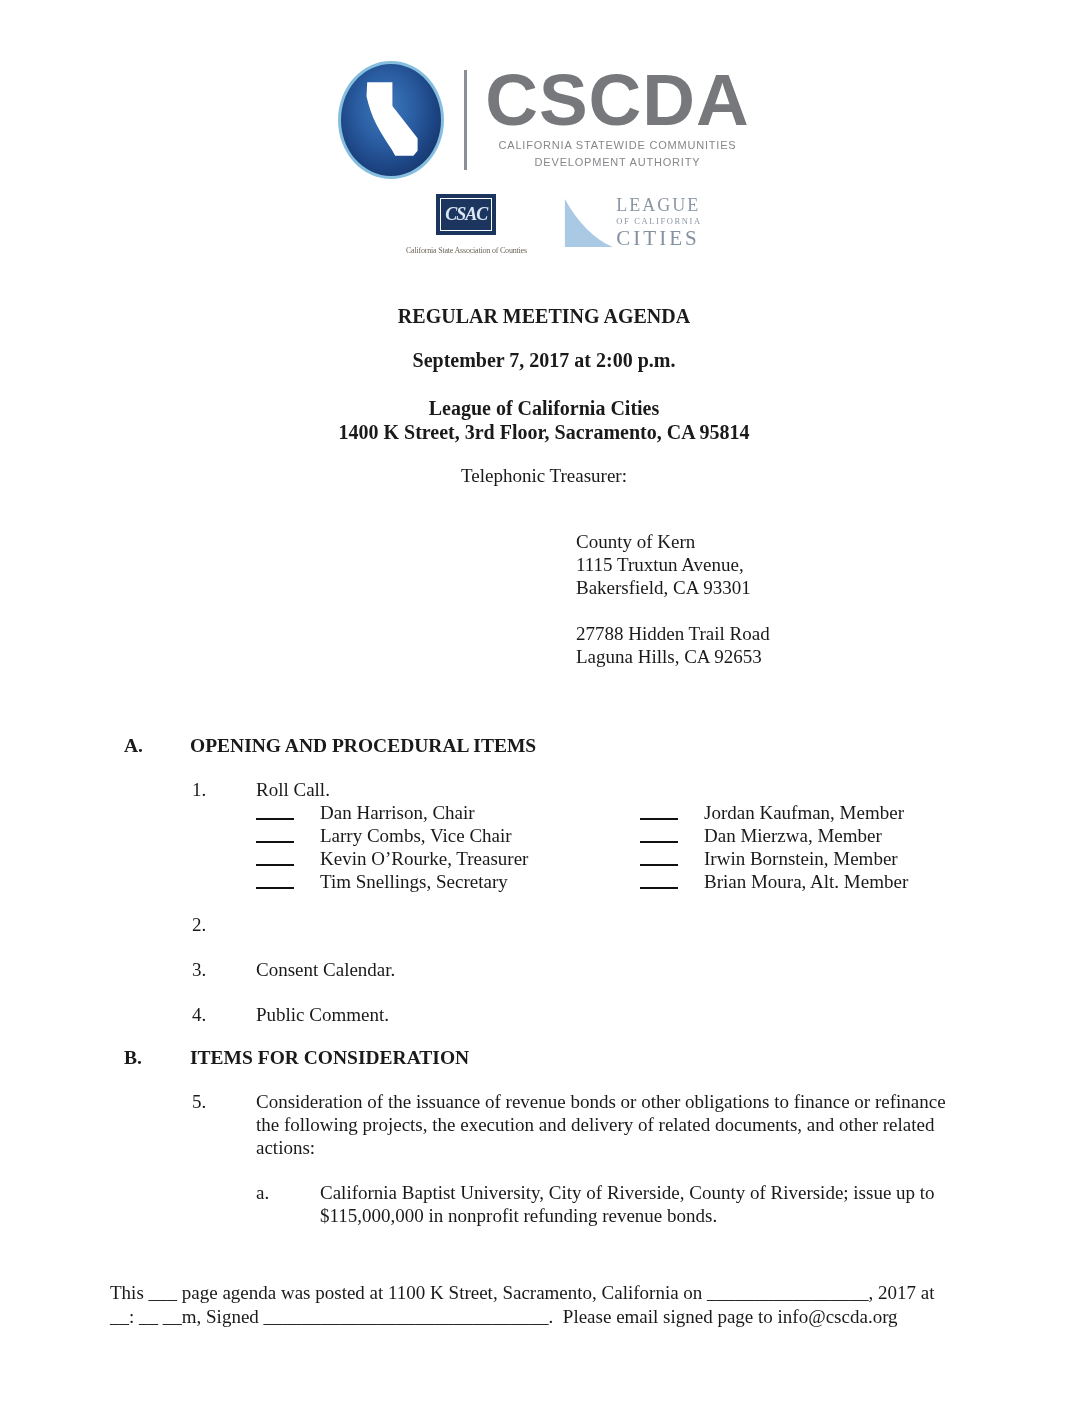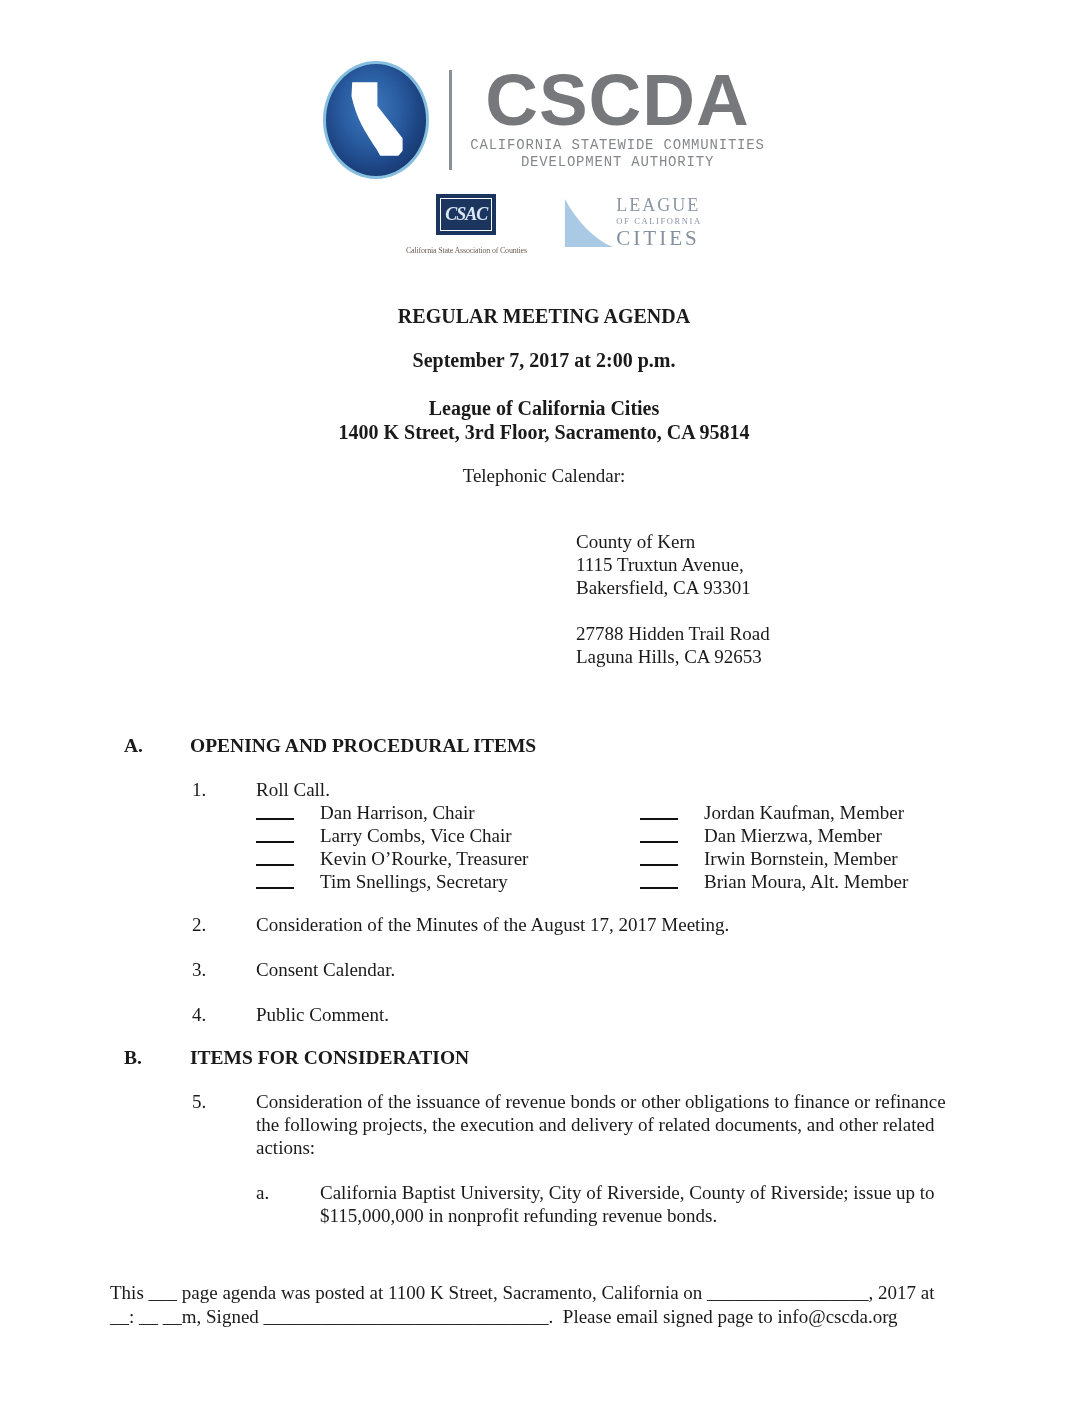--- a/index.html
+++ b/index.html
@@ -18,21 +18,21 @@
     border:3px solid #85bede;
     display:flex; align-items:center; justify-content:center;
   }
   .globe svg { width:70%; height:84%; }
   .logo-divider { width:3px; height:100px; background:#8b8f97; margin:0 18px 0 20px; }
   .wordmark { display:flex; flex-direction:column; align-items:center; }
   .wm-acronym {
     font-family:"Liberation Sans", sans-serif; font-weight:bold;
     font-size:73px; line-height:60px; color:#77787b; letter-spacing:1px;
   }
-  .wm-sub { font-family:Liberation Mono, monospace; font-size:14px; line-height:17px;
+  .wm-sub { font-family:Liberation Sans, sans-serif; font-size:11px; line-height:17px;
     color:#85878a; letter-spacing:0.8px; }
   .wm-sub.first { margin-top:7px; }
   .logos-row { display:flex; justify-content:center; align-items:flex-start; margin-top:14px; height:66px; gap:16px; }
   .csac { display:flex; flex-direction:column; align-items:center; width:160px; }
   .csac-box { width:60px; height:41px; background:#1c355f; display:flex; align-items:center; justify-content:center; }
   .csac-inner { width:50px; height:31px; border:1.5px solid #ffffff; display:flex; align-items:center; justify-content:center; }
   .csac-acronym { font-family:"Liberation Serif", serif; font-style:italic; font-weight:bold;
     font-size:18px; color:#d9e6f4; letter-spacing:-1px; }
   .csac-caption { font-size:8px; color:#6b6257; margin-top:4px; white-space:nowrap; letter-spacing:-0.2px; }
   .league { display:flex; align-items:flex-start; gap:0; padding-top:2px; }
@@ -116,21 +116,21 @@
         </div>
       </div>
     </div>
   </div>
 
   <div class="titleblock">
     <div class="tb-line bold">REGULAR MEETING AGENDA</div>
     <div class="tb-line bold tb-date">September 7, 2017 at 2:00 p.m.</div>
     <div class="tb-line bold tb-venue1">League of California Cities</div>
     <div class="tb-line bold">1400 K Street, 3rd Floor, Sacramento, CA 95814</div>
-    <div class="tb-line tb-tel">Telephonic Calendar:</div>
+    <div class="tb-line tb-tel">Telephonic Treasurer:</div>
   </div>
 
   <div class="locations">
     <div class="loc-col loc-right">
       <div class="loc-line">County of Kern</div>
       <div class="loc-line">1115 Truxtun Avenue,</div>
       <div class="loc-line">Bakersfield, CA 93301</div>
       <div class="loc-line"></div>
       <div class="loc-line">27788 Hidden Trail Road</div>
       <div class="loc-line">Laguna Hills, CA 92653</div>
@@ -181,21 +181,20 @@
       </div>
       <div class="rc-row">
         <span class="rc-blank"></span>
         <span class="rc-name">Brian Moura, Alt. Member</span>
       </div>
     </div>
   </div>
 
   <div class="item">
     <span class="item-num">2.</span>
-    <span class="item-text">Consideration of the Minutes of the August 17, 2017 Meeting.</span>
   </div>
 
   <div class="item gap22">
     <span class="item-num">3.</span>
     <span class="item-text">Consent Calendar.</span>
   </div>
 
   <div class="item gap22">
     <span class="item-num">4.</span>
     <span class="item-text">Public Comment.</span>

